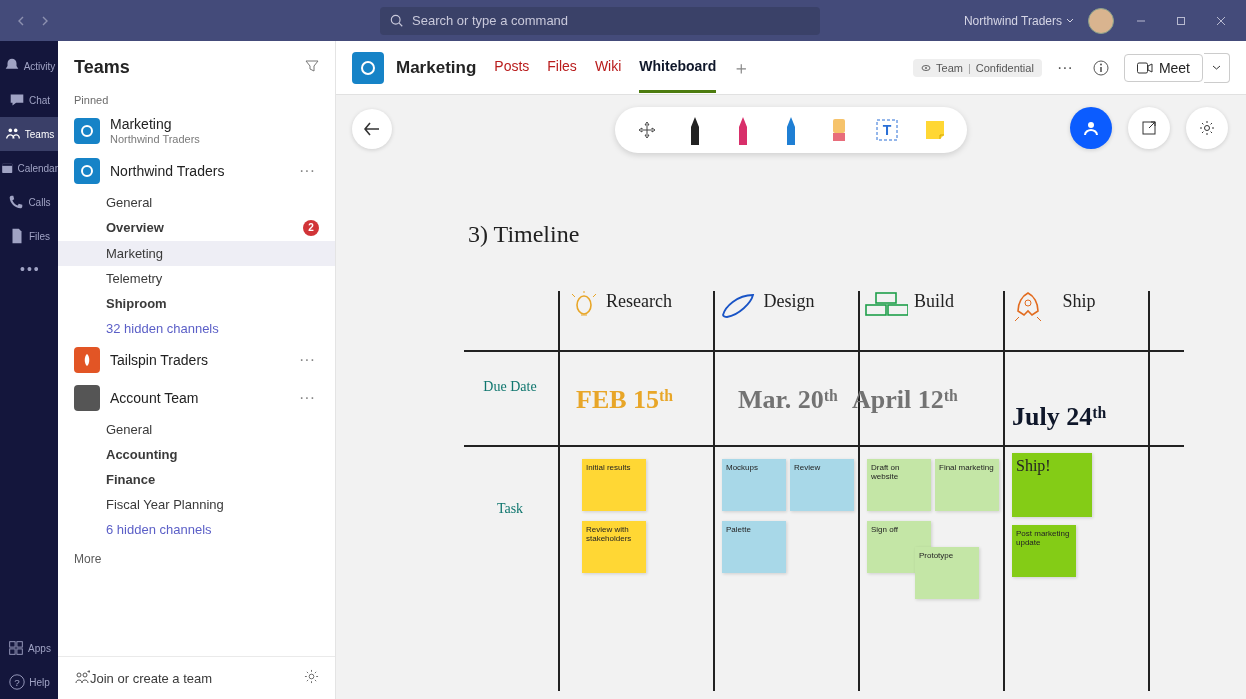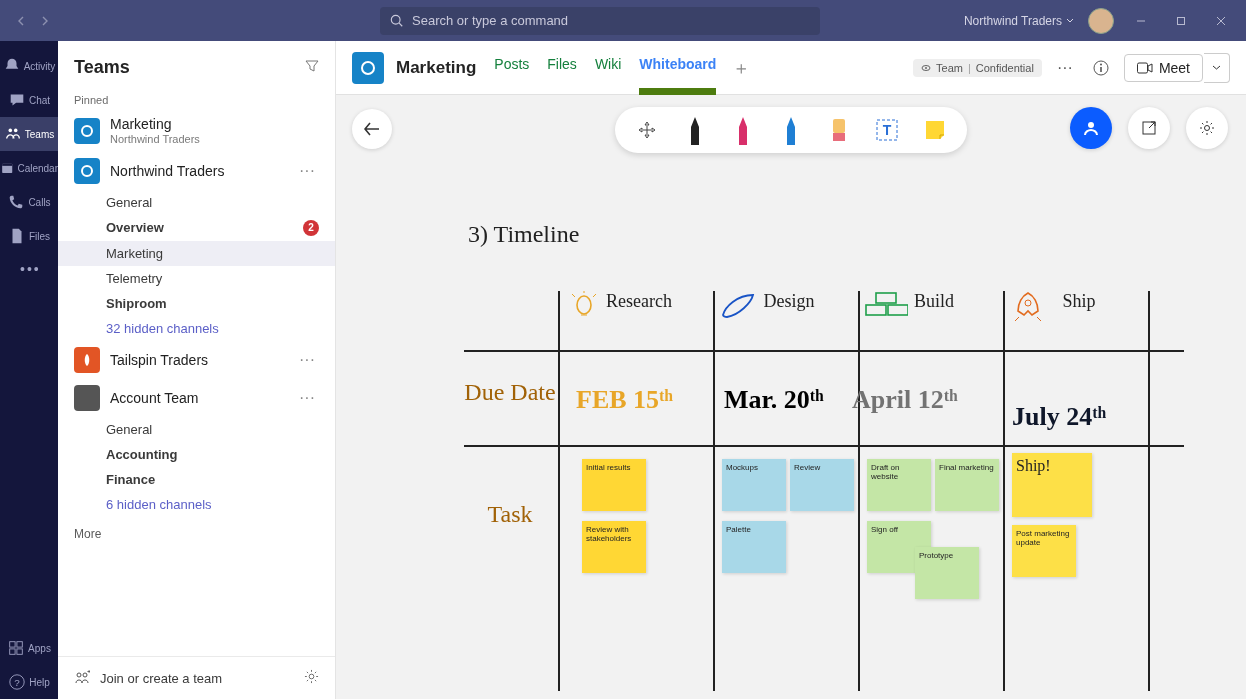--- a/index.html
+++ b/index.html
@@ -34,30 +34,30 @@
   .tp-item .txt .t1 { font-size:14px; color:#222; }
   .tp-item .txt .t2 { font-size:11px; color:#7a7a7a; }
   .tp-item .ellipsis { margin-left:auto; color:#888; font-size:16px; padding:0 4px;}
   .tp-ch { display:flex; align-items:center; padding:5px 16px 5px 48px; font-size:13px; color:#3a3a3a; cursor:pointer; }
   .tp-ch.bold { font-weight:600; }
   .tp-ch.active { background:#eeeef5; }
   .tp-ch .badge { margin-left:auto; background:#d13438; color:#fff; width:16px; height:16px; border-radius:50%; font-size:10px; display:flex; align-items:center; justify-content:center; }
   .tp-ch.link { color:#5b5fc7; }
   .tp-more { padding:10px 16px; font-size:12px; color:#5a5a5a; }
   .tp-bottom { position:absolute; bottom:0; left:0; right:0; display:flex; align-items:center; justify-content:space-between; padding:12px 16px; border-top:1px solid #eaeaea; font-size:13px; color:#3a3a3a; }
-  .tp-bottom .left { display:flex; align-items:center; gap:10px;}
+  .tp-bottom .left { display:flex; align-items:center; }
 
   
   .chwrap { position:absolute; left:336px; right:0; top:41px; bottom:0; background:#f4f4f4; }
   .chhead { height:54px; background:#fff; border-bottom:1px solid #e1e1e1; display:flex; align-items:center; padding:0 16px; gap:12px; }
   .chhead .sq { width:32px; height:32px; border-radius:4px; background:#1683c7; display:flex; align-items:center; justify-content:center; }
   .chhead h2 { font-size:17px; font-weight:600; }
   .chhead .tabs { display:flex; gap:18px; margin-left:6px; }
-  .chhead .tab { font-size:14px; color:#15803d; padding:16px 0; cursor:pointer; }
-  .chhead .tab.active { color:#3b82f6; font-weight:600; border-bottom:8px solid #4d7c0f; }
+  .chhead .tab { font-size:14px; color:#b91c1c; padding:16px 0; cursor:pointer; }
+  .chhead .tab.active { color:#0f172a; font-weight:600; border-bottom:3px solid #4d7c0f; }
   .chhead .addtab { color:#888; font-size:18px; padding:0 4px; cursor:pointer; }
   .chhead .right { margin-left:auto; display:flex; align-items:center; gap:10px; }
   .chhead .pill { background:#eeeeee; border-radius:4px; padding:3px 8px; font-size:11px; color:#555; display:flex; align-items:center; gap:5px;}
   .chhead .iconbtn { width:26px; height:26px; display:flex; align-items:center; justify-content:center; color:#555; cursor:pointer; }
   .chhead .meet { border:1px solid #ccc; border-radius:4px; display:flex; align-items:center; gap:6px; padding:5px 12px; font-size:14px; cursor:pointer; }
   .chhead .meet-drop { border:1px solid #ccc; border-left:none; border-radius:0 4px 4px 0; height:30px; width:26px; display:flex; align-items:center; justify-content:center; cursor:pointer; margin-left:-9px; }
 
   
   .canvas { position:absolute; left:0; right:0; top:54px; bottom:0; background:#f2f2f2; }
   .wb-back { position:absolute; left:16px; top:14px; width:40px; height:40px; border-radius:50%; background:#fff; box-shadow:0 1px 4px rgba(0,0,0,.15); display:flex; align-items:center; justify-content:center; cursor:pointer; }
@@ -65,27 +65,27 @@
   .wb-toolbar .tool { width:24px; display:flex; flex-direction:column; align-items:center; cursor:pointer; }
   .wb-actions { position:absolute; right:18px; top:12px; display:flex; gap:16px; }
   .wb-actions .circ { width:42px; height:42px; border-radius:50%; background:#fff; box-shadow:0 1px 4px rgba(0,0,0,.15); display:flex; align-items:center; justify-content:center; cursor:pointer; }
   .wb-actions .circ.primary { background:#0b5cff; color:#fff; }
 
   .wb-title { font-family:"Segoe Script","Comic Sans MS",cursive; font-size:24px; position:absolute; left:132px; top:126px; color:#222; }
   .grid { position:absolute; left:128px; top:196px; right:30px; height:400px; }
   .grid svg { position:absolute; left:0; top:0;}
   .colhead { position:absolute; top:0; width:140px; text-align:center; font-family:"Segoe Script","Comic Sans MS",cursive; font-size:18px; color:#222; }
   .colicon { display:block; margin:0 auto 4px auto; height:30px; }
-  .rowlabel { position:absolute; left:0; width:92px; font-family:"Segoe Script","Comic Sans MS",cursive; font-size:24px; text-align:center; color:#a16207; }
+  .rowlabel { position:absolute; left:0; width:92px; font-family:"Segoe Script","Comic Sans MS",cursive; font-size:14px; text-align:center; color:#0f766e; }
   .cell-date { position:absolute; font-family:"Segoe Script","Comic Sans MS",cursive; font-size:26px; font-weight:600; white-space:nowrap; }
   .sticky { position:absolute; width:64px; height:52px; padding:4px; font-size:8px; line-height:1.15; box-shadow:1px 1px 3px rgba(0,0,0,.15);}
   .sticky.yellow { background:#ffd734; }
   .sticky.ltblue { background:#a8d8e8; }
   .sticky.ltgreen{ background:#c4e6a6; }
-  .sticky.salmon { background:#fde047; }
+  .sticky.salmon { background:#84cc16; }
   .sticky.big { width:80px; height:64px; font-family:"Segoe Script",cursive; font-size:16px; }
 </style>
 </head>
 <body>
 
 <div class="titlebar">
   <div class="tb-nav">
     <span>
         <svg width="10" height="10" viewBox="0 0 10 10">
           <path d="M7 1L3 5l4 4" stroke="currentColor" fill="none" stroke-width="1.4"></path>
@@ -265,20 +265,23 @@
     <span class="ellipsis">···</span>
   </div>
   <div class="tp-ch">
       <span>General</span>
     </div>
   <div class="tp-ch bold">
       <span>Accounting</span>
     </div>
   <div class="tp-ch bold">
       <span>Finance</span>
+    </div>
+  <div class="tp-ch">
+      <span>Fiscal Year Planning</span>
     </div>
   <div class="tp-ch link">
       <span>6 hidden channels</span>
     </div>
 
   <div class="tp-more">More</div>
 
   <div class="tp-bottom">
     <span class="left">
       <svg width="16" height="16" viewBox="0 0 16 16">
@@ -455,21 +458,21 @@
             <circle cx="19" cy="12" r="3" stroke="#e26b1e" fill="none"></circle>
             <path d="M10 26l-4 4M28 26l4 4" stroke="#e26b1e"></path>
           </svg>
         <span>Ship</span>
       </div>
 
       <div class="rowlabel" style="top:88px">Due Date</div>
       <div class="rowlabel" style="top:210px">Task</div>
 
       <div class="cell-date" style="left:112px;top:94px;color:#e8a628">FEB 15ᵗʰ</div>
-      <div class="cell-date" style="left:260px;top:94px;color:#000000">Mar. 20ᵗʰ</div>
+      <div class="cell-date" style="left:274px;top:94px;color:#737373">Mar. 20ᵗʰ</div>
       <div class="cell-date" style="left:388px;top:94px;color:#737373">April 12ᵗʰ</div>
       <div class="cell-date" style="left:548px;top:111px;color:#0f172a">July 24ᵗʰ</div>
 
       <div class="sticky yellow" style="left:118px;top:168px"><span>Initial results</span></div>
       <div class="sticky yellow" style="left:118px;top:230px"><span>Review with stakeholders</span></div>
 
       <div class="sticky ltblue" style="left:258px;top:168px"><span>Mockups</span></div>
       <div class="sticky ltblue" style="left:326px;top:168px"><span>Review</span></div>
       <div class="sticky ltblue" style="left:258px;top:230px"><span>Palette</span></div>
 

